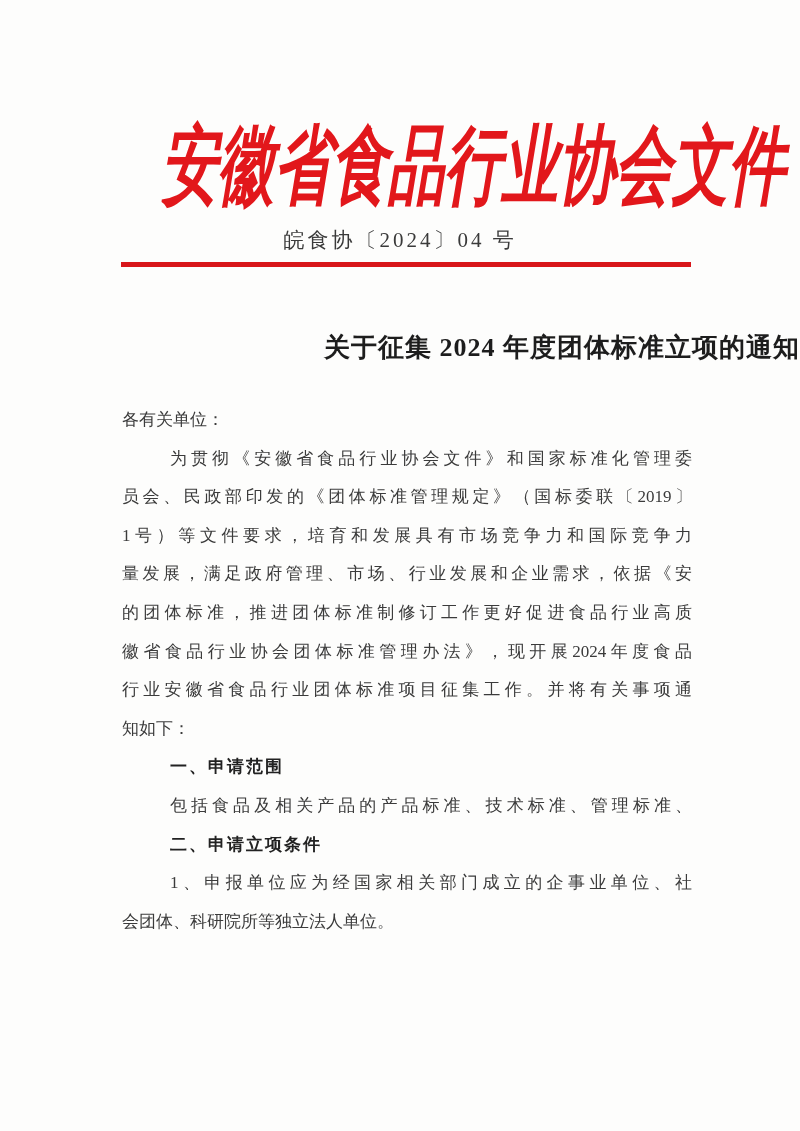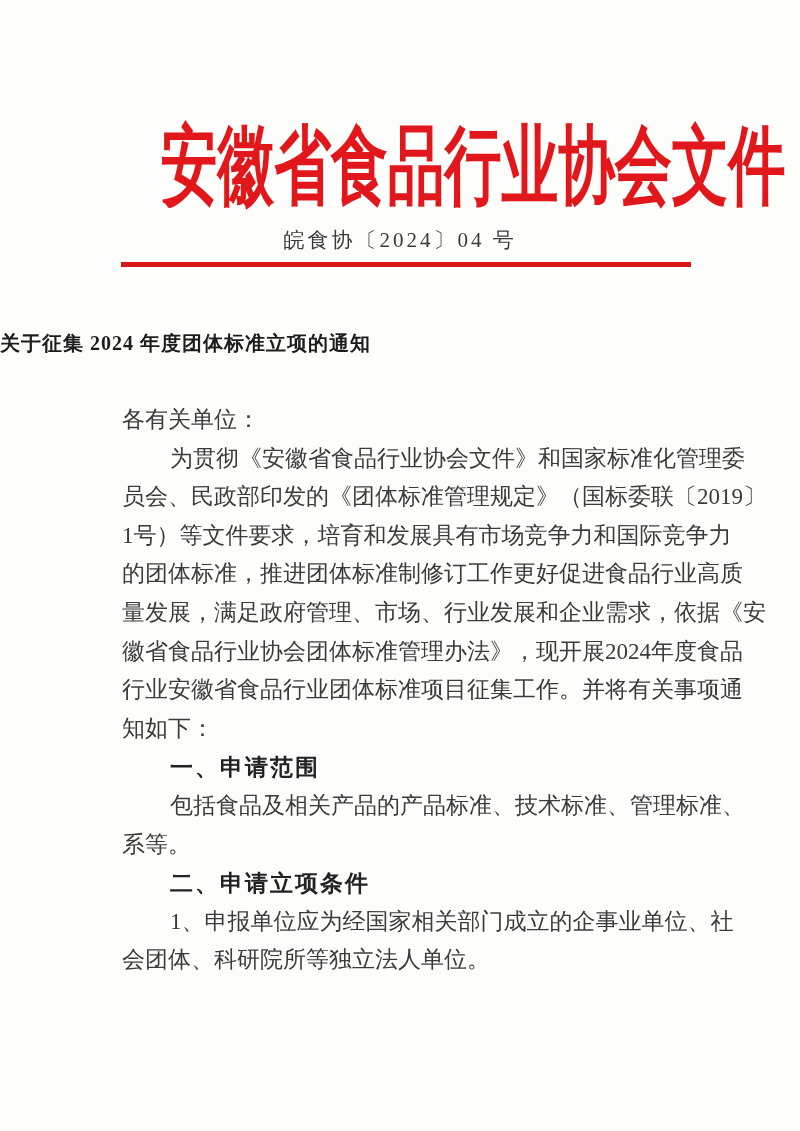--- a/index.html
+++ b/index.html
@@ -13,20 +13,21 @@
     overflow: hidden;
     font-family: "Liberation Serif", "DejaVu Serif", serif;
   }
   .masthead {
     position: absolute;
     top: 118px;
     left: 0;
     width: 100%;
     text-align: center;
     white-space: nowrap;
+    font-style: italic;
   }
   .masthead-inner {
     display: inline-block;
     font-size: 86px;
     line-height: 96px;
     font-weight: 900;
     color: #e2171b;
     letter-spacing: 0px;
     transform: scaleX(0.66);
     transform-origin: 50% 50%;
@@ -48,37 +49,37 @@
     left: 121px;
     width: 570px;
     height: 5px;
     background: #d8161a;
   }
   .doc-title {
     position: absolute;
     top: 330px;
     left: 0;
     width: 100%;
-    text-align: left;
-    font-size: 20px;
+    text-align: right;
+    font-size: 26px;
     font-weight: 700;
     letter-spacing: 1px;
     color: #1d1d1d;
   }
   .doc-body {
     position: absolute;
     top: 401px;
     left: 122px;
     width: 570px;
     color: #3b3b3b;
   }
   .line {
     height: 38.6px;
     line-height: 38.6px;
-    font-size: 23px;
+    font-size: 17px;
     text-align: justify;
     text-align-last: justify;
     text-justify: inter-character;
     white-space: nowrap;
     color: #3b3b3b;
   }
   .line.short {
     text-align: left;
     text-align-last: left;
   }
@@ -105,26 +106,25 @@
 
   <div class="red-rule"></div>
 
   <div class="doc-title">关于征集 2024 年度团体标准立项的通知</div>
 
   <div class="doc-body">
     <div class="line short">各有关单位：</div>
     <div class="line indent">为贯彻《安徽省食品行业协会文件》和国家标准化管理委</div>
     <div class="line">员会、民政部印发的《团体标准管理规定》（国标委联〔2019〕</div>
     <div class="line">1号）等文件要求，培育和发展具有市场竞争力和国际竞争力</div>
+    <div class="line">量发展，满足政府管理、市场、行业发展和企业需求，依据《安</div>
     <div class="line">的团体标准，推进团体标准制修订工作更好促进食品行业高质</div>
-    <div class="line">量发展，满足政府管理、市场、行业发展和企业需求，依据《安</div>
     <div class="line">徽省食品行业协会团体标准管理办法》，现开展2024年度食品</div>
     <div class="line">行业安徽省食品行业团体标准项目征集工作。并将有关事项通</div>
     <div class="line short">知如下：</div>
     <div class="line heading indent">一、申请范围</div>
     <div class="line indent">包括食品及相关产品的产品标准、技术标准、管理标准、</div>
-    <div class="line short">系等。</div>
     <div class="line heading indent">二、申请立项条件</div>
     <div class="line indent">1、申报单位应为经国家相关部门成立的企事业单位、社</div>
     <div class="line short">会团体、科研院所等独立法人单位。</div>
   </div>
 
 </div>
 
 </body></html>

